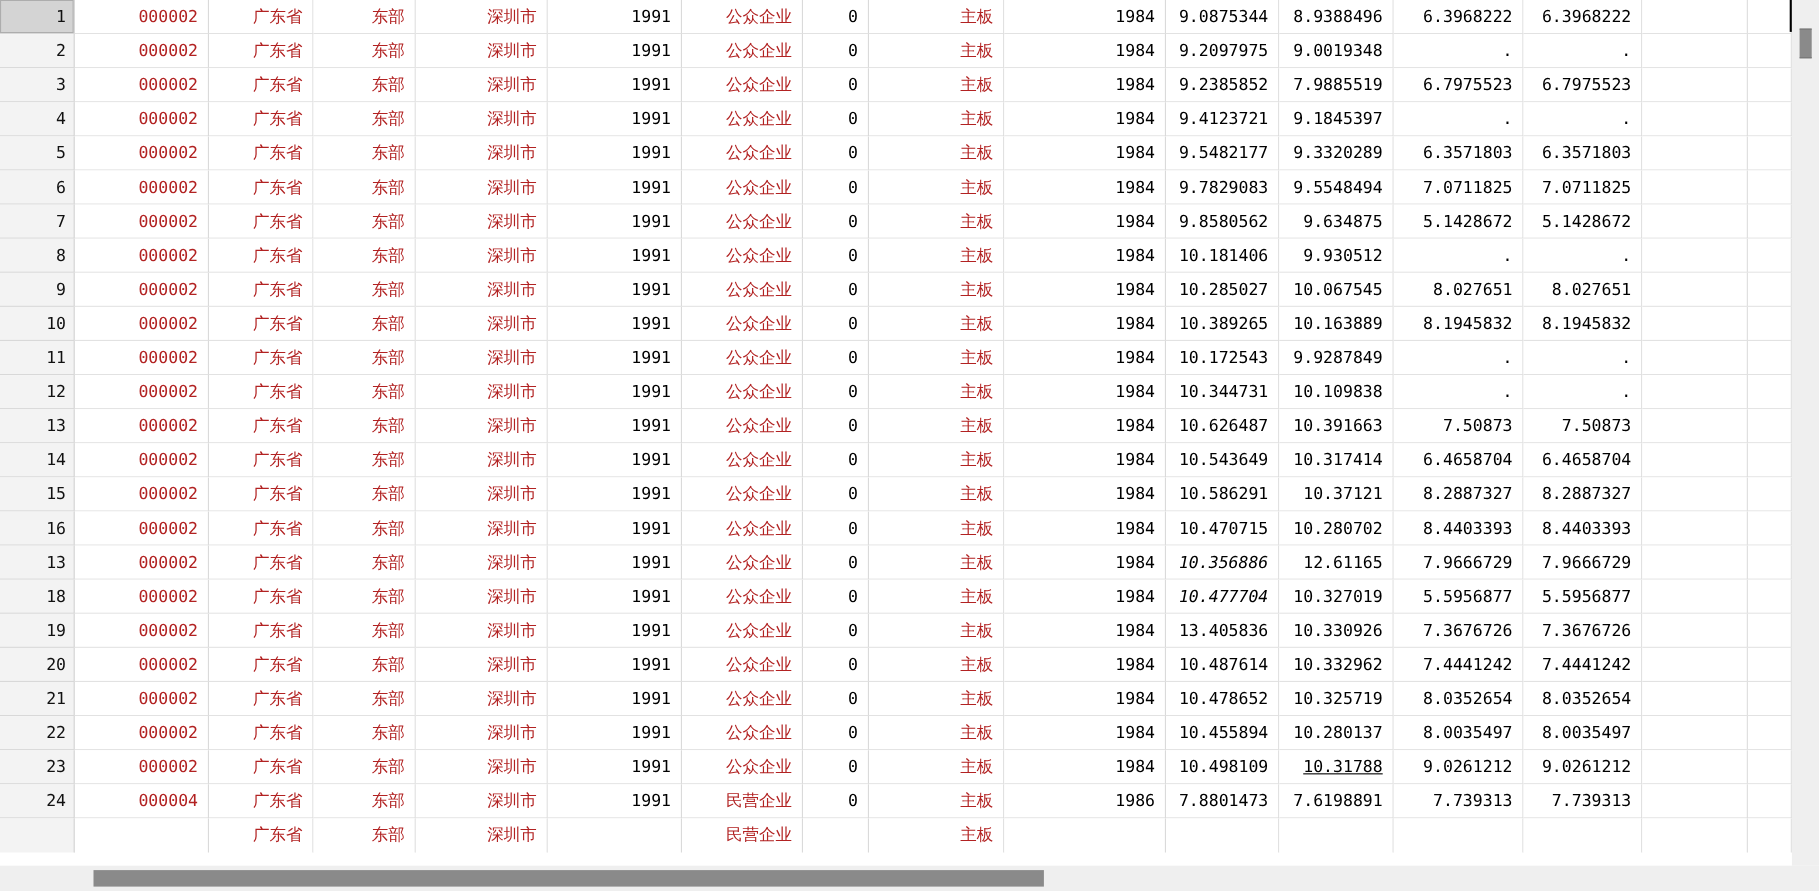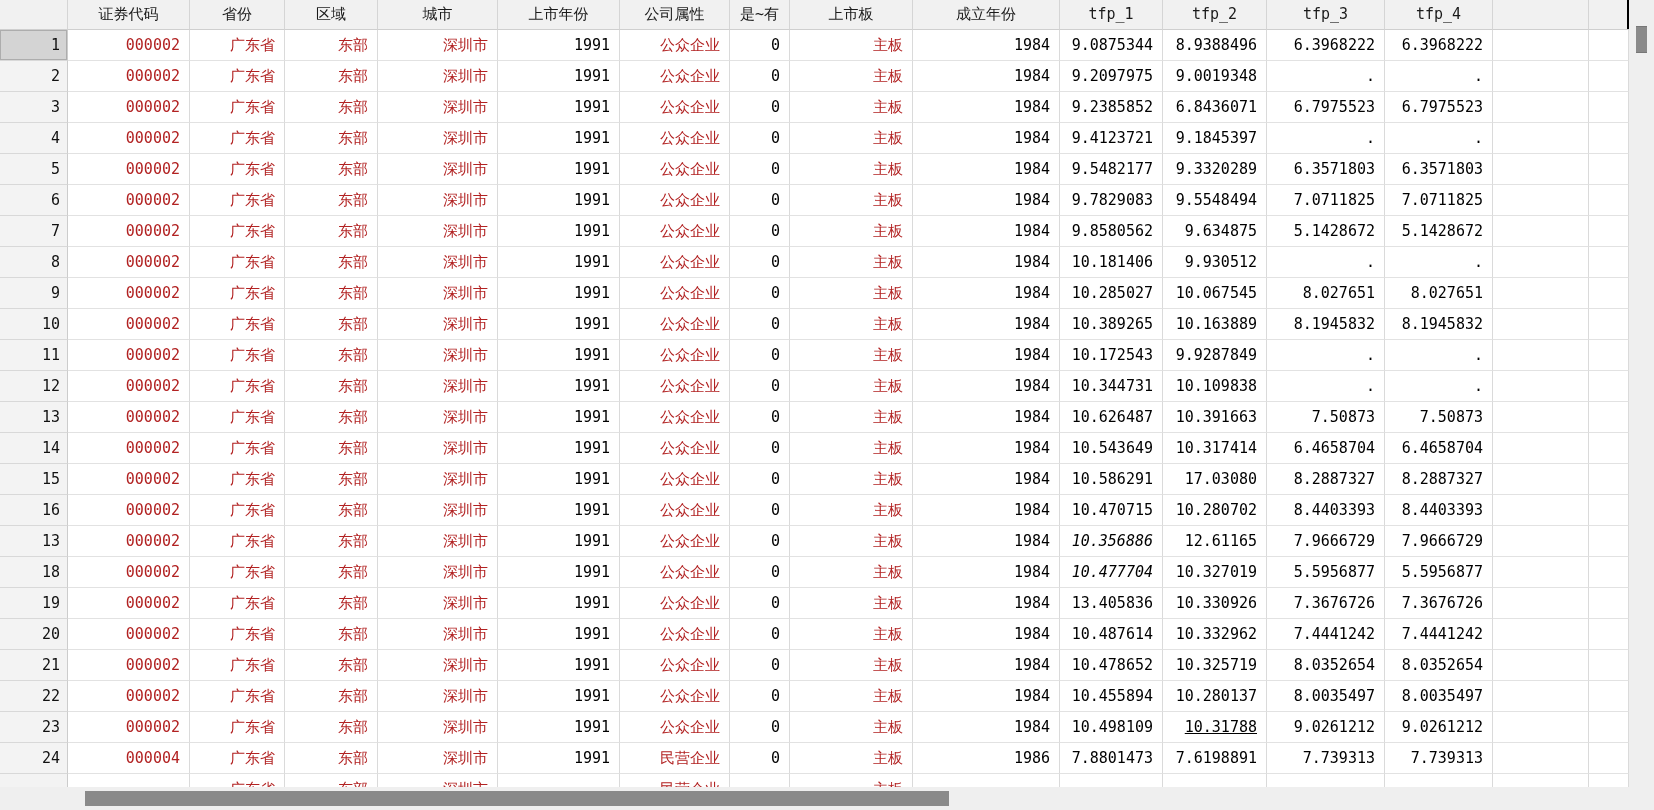--- a/index.html
+++ b/index.html
@@ -74,38 +74,20 @@
   .hthumb{
     position:absolute;left:85px;top:4px;width:864px;height:15px;
     background:#8a8a8a;
   }
 </style>
 </head>
 <body>
 
 <div class="window">
   <div class="grid" id="grid">
-      <div class="grid-header-row">
-        <div class="hcell" style="width: 68px;"></div>
-        <div class="hcell" style="width: 122px;">证券代码</div>
-        <div class="hcell" style="width: 95px;">省份</div>
-        <div class="hcell" style="width: 93px;">区域</div>
-        <div class="hcell" style="width: 120px;">城市</div>
-        <div class="hcell" style="width: 122px;">上市年份</div>
-        <div class="hcell" style="width: 110px;">公司属性</div>
-        <div class="hcell" style="width: 60px;">是~有</div>
-        <div class="hcell" style="width: 123px;">上市板</div>
-        <div class="hcell" style="width: 147px;">成立年份</div>
-        <div class="hcell" style="width: 103px;">tfp_1</div>
-        <div class="hcell" style="width: 104px;">tfp_2</div>
-        <div class="hcell" style="width: 118px;">tfp_3</div>
-        <div class="hcell" style="width: 108px;">tfp_4</div>
-        <div class="hcell" style="width: 96px;"></div>
-        <div class="hcell" style="width: 40px;"></div>
-      </div>
       <div class="grid-row">
         <div class="cell rownum selected" style="width: 68px;">1</div>
         <div class="cell red" style="width: 122px;">000002</div>
         <div class="cell red" style="width: 95px;">广东省</div>
         <div class="cell red" style="width: 93px;">东部</div>
         <div class="cell red" style="width: 120px;">深圳市</div>
         <div class="cell" style="width: 122px;">1991</div>
         <div class="cell red" style="width: 110px;">公众企业</div>
         <div class="cell" style="width: 60px;">0</div>
         <div class="cell red" style="width: 123px;">主板</div>
@@ -140,21 +122,21 @@
         <div class="cell red" style="width: 122px;">000002</div>
         <div class="cell red" style="width: 95px;">广东省</div>
         <div class="cell red" style="width: 93px;">东部</div>
         <div class="cell red" style="width: 120px;">深圳市</div>
         <div class="cell" style="width: 122px;">1991</div>
         <div class="cell red" style="width: 110px;">公众企业</div>
         <div class="cell" style="width: 60px;">0</div>
         <div class="cell red" style="width: 123px;">主板</div>
         <div class="cell" style="width: 147px;">1984</div>
         <div class="cell" style="width: 103px;">9.2385852</div>
-        <div class="cell" style="width: 104px;">6.8436071</div>
+        <div class="cell" style="width: 104px;">7.9885519</div>
         <div class="cell" style="width: 118px;">6.7975523</div>
         <div class="cell" style="width: 108px;">6.7975523</div>
         <div class="cell" style="width: 96px;"></div>
         <div class="cell" style="width: 40px;"></div>
       </div>
       <div class="grid-row">
         <div class="cell rownum" style="width: 68px;">4</div>
         <div class="cell red" style="width: 122px;">000002</div>
         <div class="cell red" style="width: 95px;">广东省</div>
         <div class="cell red" style="width: 93px;">东部</div>
@@ -356,21 +338,21 @@
         <div class="cell red" style="width: 122px;">000002</div>
         <div class="cell red" style="width: 95px;">广东省</div>
         <div class="cell red" style="width: 93px;">东部</div>
         <div class="cell red" style="width: 120px;">深圳市</div>
         <div class="cell" style="width: 122px;">1991</div>
         <div class="cell red" style="width: 110px;">公众企业</div>
         <div class="cell" style="width: 60px;">0</div>
         <div class="cell red" style="width: 123px;">主板</div>
         <div class="cell" style="width: 147px;">1984</div>
         <div class="cell" style="width: 103px;">10.586291</div>
-        <div class="cell" style="width: 104px;">17.03080</div>
+        <div class="cell" style="width: 104px;">10.37121</div>
         <div class="cell" style="width: 118px;">8.2887327</div>
         <div class="cell" style="width: 108px;">8.2887327</div>
         <div class="cell" style="width: 96px;"></div>
         <div class="cell" style="width: 40px;"></div>
       </div>
       <div class="grid-row">
         <div class="cell rownum" style="width: 68px;">16</div>
         <div class="cell red" style="width: 122px;">000002</div>
         <div class="cell red" style="width: 95px;">广东省</div>
         <div class="cell red" style="width: 93px;">东部</div>

